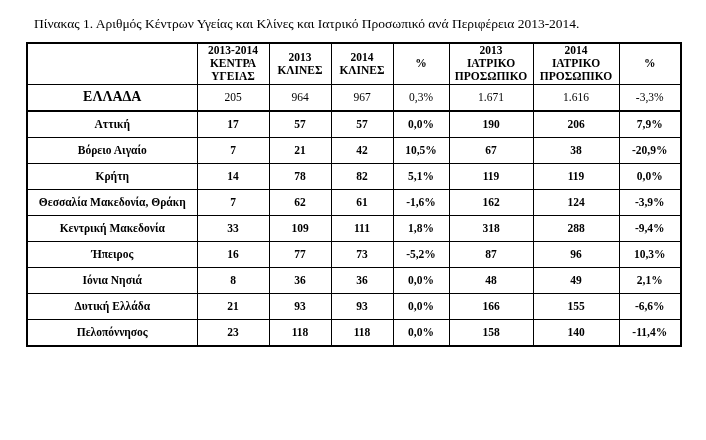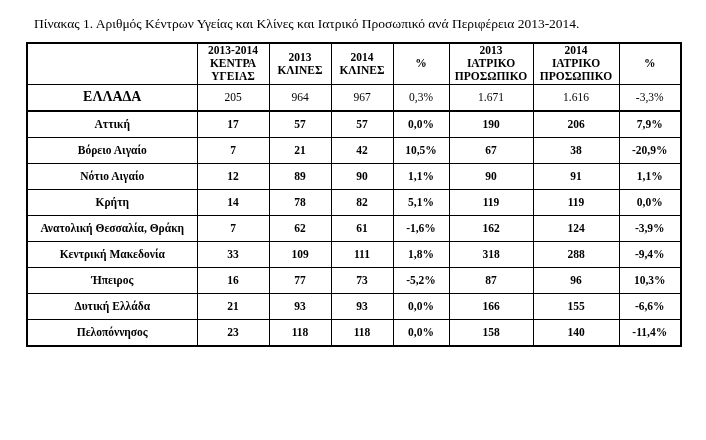--- a/index.html
+++ b/index.html
@@ -164,41 +164,31 @@
           <td class="name">Βόρειο Αιγαίο</td>
           <td class="num">7</td>
           <td class="num">21</td>
           <td class="num">42</td>
           <td class="num">10,5%</td>
           <td class="num">67</td>
           <td class="num">38</td>
           <td class="num">-20,9%</td>
         </tr>
         <tr>
-          <td class="name">Νότιο Αιγαίο</td>
-          <td class="num">12</td>
-          <td class="num">89</td>
-          <td class="num">90</td>
-          <td class="num">1,1%</td>
-          <td class="num">90</td>
-          <td class="num">91</td>
-          <td class="num">1,1%</td>
-        </tr>
-        <tr>
           <td class="name">Κρήτη</td>
           <td class="num">14</td>
           <td class="num">78</td>
           <td class="num">82</td>
           <td class="num">5,1%</td>
           <td class="num">119</td>
           <td class="num">119</td>
           <td class="num">0,0%</td>
         </tr>
         <tr>
-          <td class="name">Ανατολική Θεσσαλία, Θράκη</td>
+          <td class="name">Θεσσαλία Μακεδονία, Θράκη</td>
           <td class="num">7</td>
           <td class="num">62</td>
           <td class="num">61</td>
           <td class="num">-1,6%</td>
           <td class="num">162</td>
           <td class="num">124</td>
           <td class="num">-3,9%</td>
         </tr>
         <tr>
           <td class="name">Κεντρική Μακεδονία</td>
@@ -214,20 +204,30 @@
           <td class="name">Ήπειρος</td>
           <td class="num">16</td>
           <td class="num">77</td>
           <td class="num">73</td>
           <td class="num">-5,2%</td>
           <td class="num">87</td>
           <td class="num">96</td>
           <td class="num">10,3%</td>
         </tr>
         <tr>
+          <td class="name">Ιόνια Νησιά</td>
+          <td class="num">8</td>
+          <td class="num">36</td>
+          <td class="num">36</td>
+          <td class="num">0,0%</td>
+          <td class="num">48</td>
+          <td class="num">49</td>
+          <td class="num">2,1%</td>
+        </tr>
+        <tr>
           <td class="name">Δυτική Ελλάδα</td>
           <td class="num">21</td>
           <td class="num">93</td>
           <td class="num">93</td>
           <td class="num">0,0%</td>
           <td class="num">166</td>
           <td class="num">155</td>
           <td class="num">-6,6%</td>
         </tr>
         <tr>

